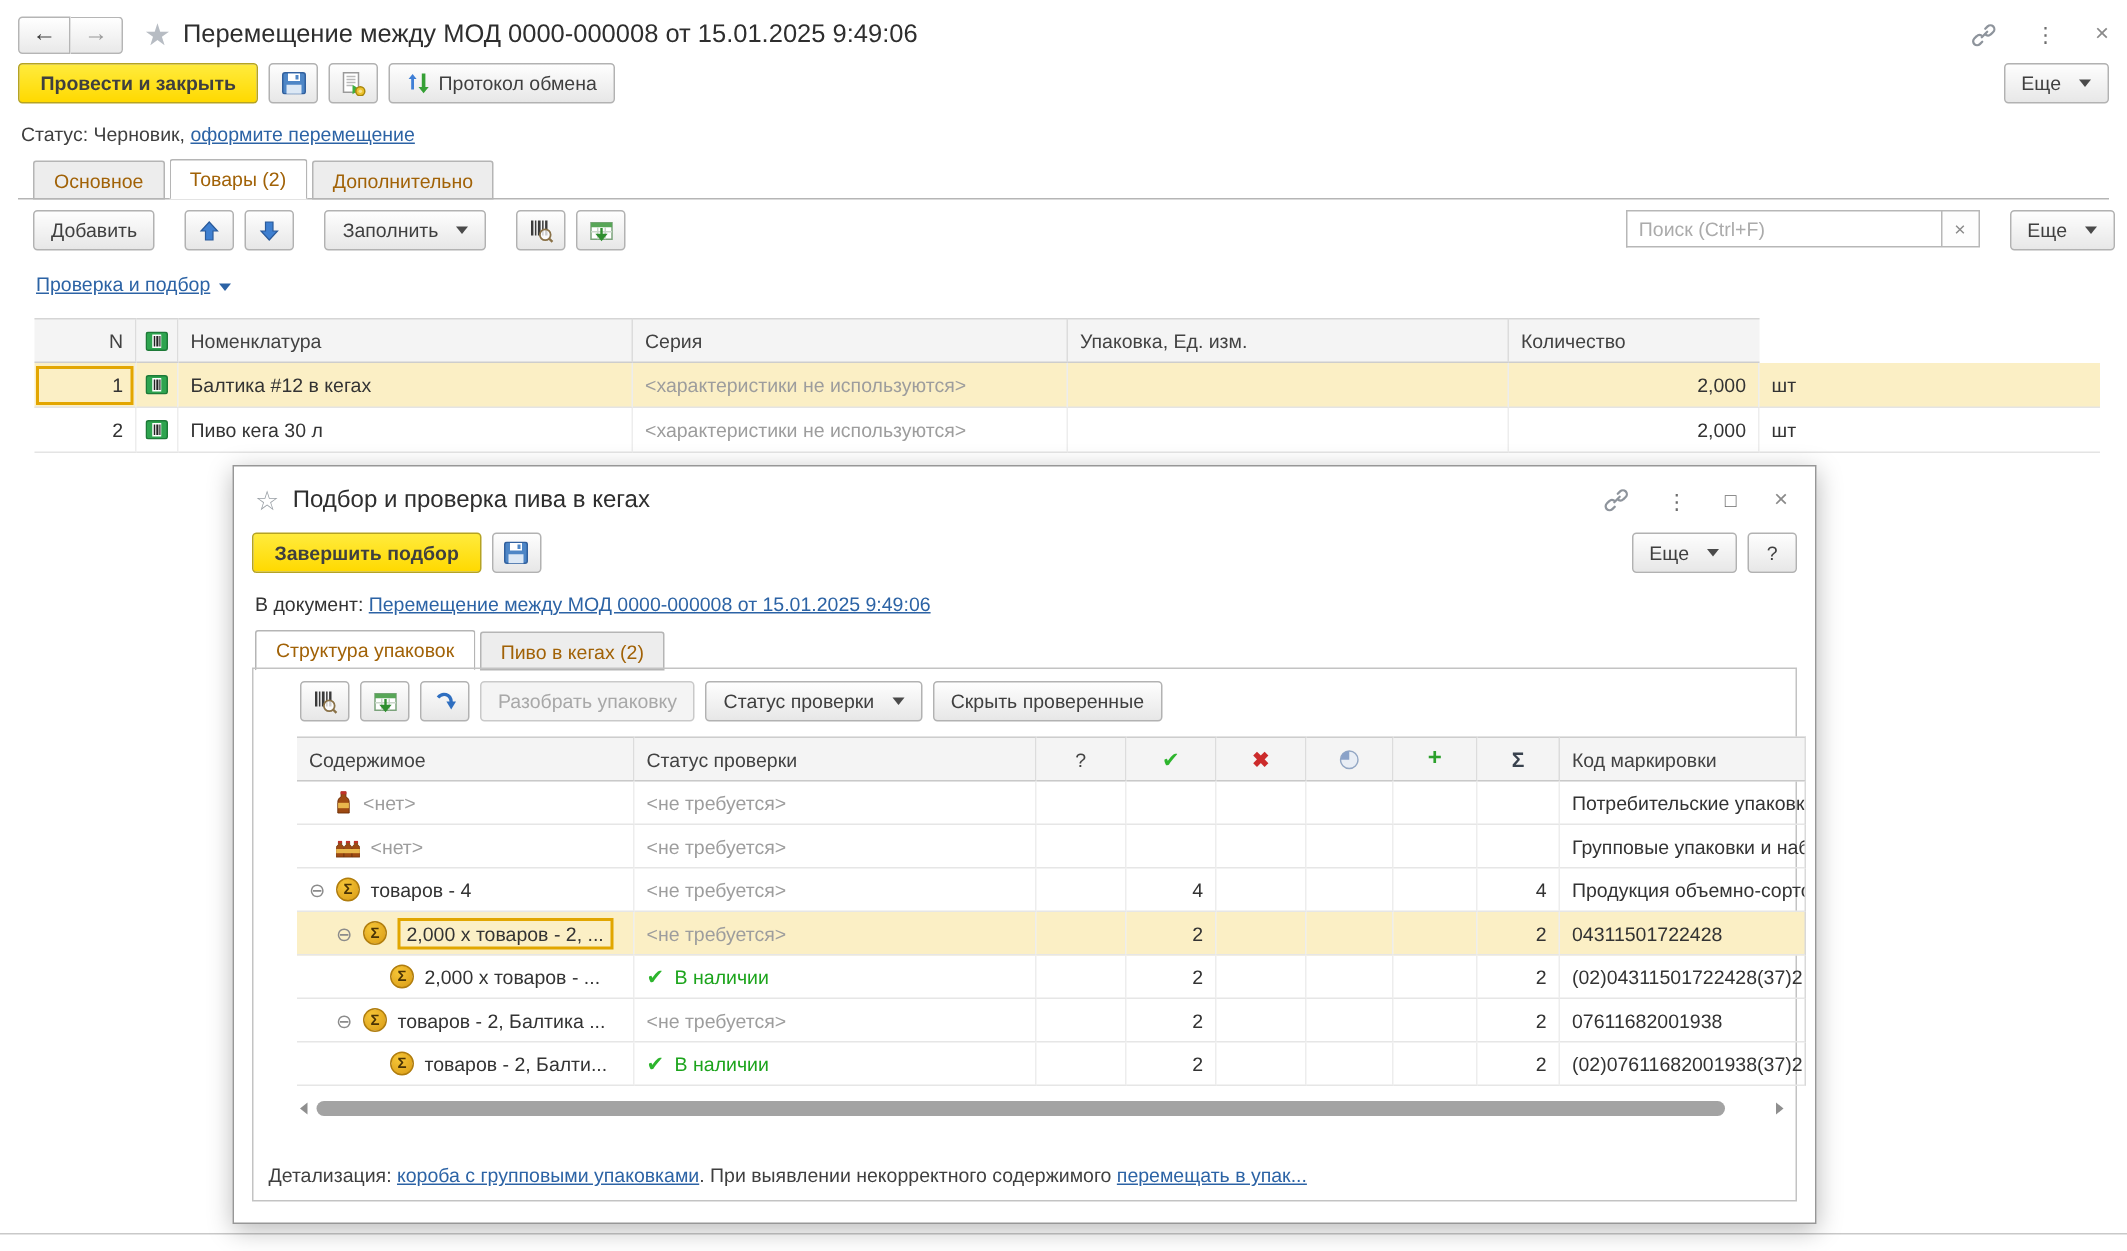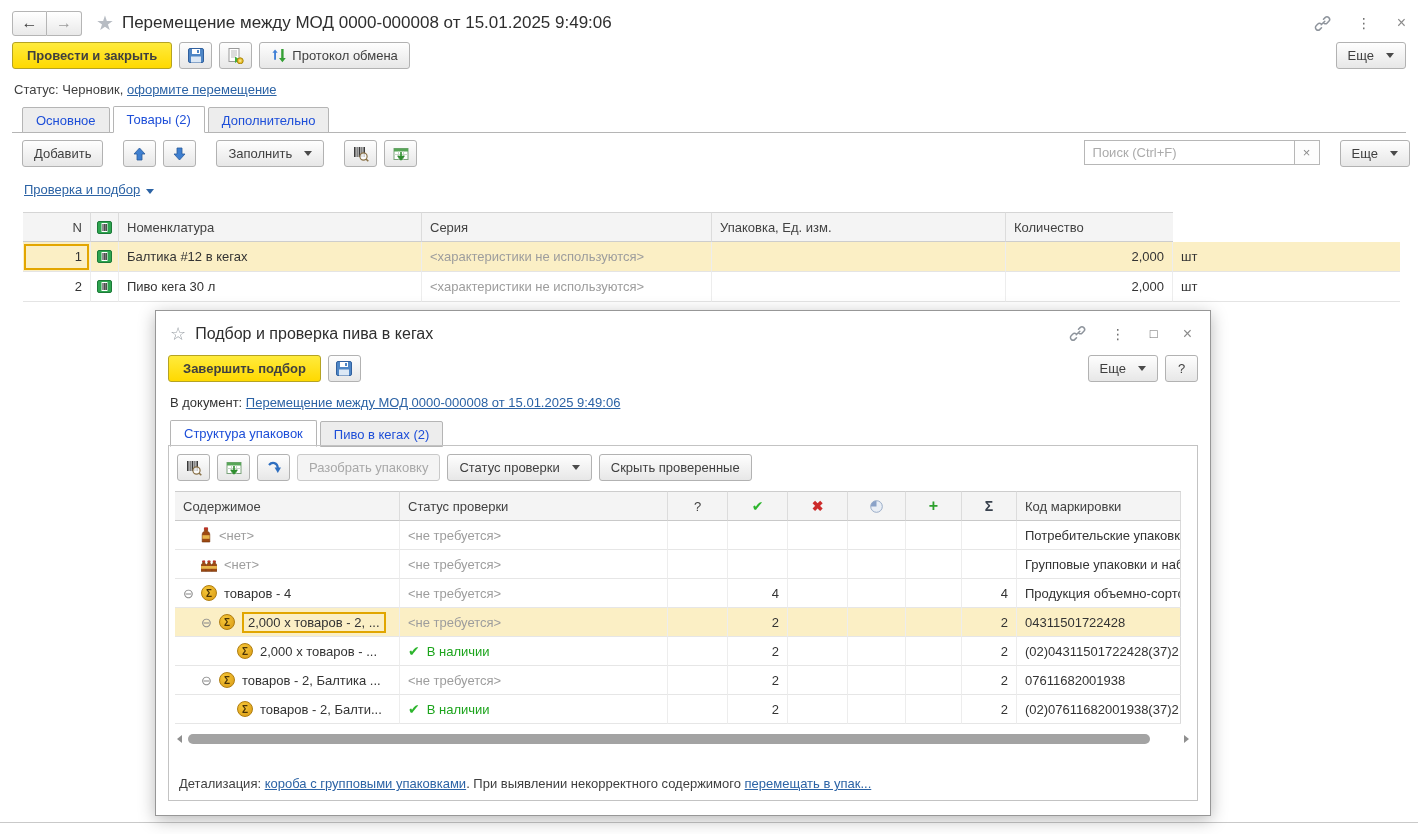--- a/index.html
+++ b/index.html
@@ -33,21 +33,21 @@
   .btn.disabled { color:#a8a8a8; background:#f4f4f4; border-color:#c9c9c9; cursor:default; }
 
   .cmdbar { position:absolute; top:42px; left:12px; right:12px; height:27px; display:flex; gap:7px; }
   .cmdbar .spacer { flex:1; }
   .statusline { position:absolute; top:82px; left:14px; color:#3f3f3f; }
 
   
   .tabs { position:absolute; top:105px; left:12px; right:12px; height:28px;
     border-bottom:1px solid #b5b5b5; display:flex; gap:3px; padding-left:10px; align-items:flex-end; }
   .tab { height:26px; padding:0 13px; display:flex; align-items:center; background:#ededed;
-    border:1px solid #b5b5b5; border-radius:2px 2px 0 0; color:#1d4ed8; cursor:pointer; margin-bottom:-1px; }
+    border:1px solid #b5b5b5; border-radius:2px 2px 0 0; color:#a16207; cursor:pointer; margin-bottom:-1px; }
   .tab.active { background:#fff; border-bottom-color:#fff; height:27px; }
 
   
   .ltoolbar { position:absolute; top:140px; left:22px; right:8px; height:27px; display:flex; align-items:flex-start; gap:7px; }
   .gap { width:6px; }
   .searchbox { display:flex; height:25px; margin-left:auto; }
   .searchbox input { width:210px; height:25px; border:1px solid #b7b7b7; border-right:none;
     padding:0 8px; font-size:13px; color:#333; outline:none; font-family:inherit; }
   .searchbox input::placeholder { color:#ababab; }
   .search-clear { width:26px; height:25px; border:1px solid #b7b7b7; background:#fdfdfd;
@@ -75,21 +75,21 @@
   .modal { position:absolute; left:155px; top:310px; width:1056px; height:506px; background:#fff;
     border:1px solid #979797; box-shadow:0 4px 16px rgba(0,0,0,.28); }
   .m-hdr { position:absolute; top:12px; left:14px; display:flex; align-items:center; }
   .m-star { font-size:18px; color:#9aa0a6; margin-right:9px; cursor:pointer; }
   .m-title { font-size:16px; color:#2e2e2e; }
   .m-icons { position:absolute; top:14px; right:18px; display:flex; align-items:center; gap:25px; }
   .m-cmdbar { position:absolute; top:44px; left:12px; right:12px; display:flex; gap:7px; align-items:center; }
   .m-doc { position:absolute; top:84px; left:14px; }
   .m-tabs { position:absolute; top:107px; left:12px; right:12px; height:28px; display:flex; gap:3px;
     padding-left:2px; align-items:flex-end; }
-  .m-panel { position:absolute; left:12px; right:12px; top:134px; bottom:14px; border:1px solid #c3c3c3; }
+  .m-panel { position:absolute; left:12px; right:12px; top:134px; bottom:14px; border:1px solid #c3c3c3;padding-left:23px; }
   .m-toolbar { margin:8px 8px 0 8px; display:flex; gap:7px; align-items:center; }
 
   .ptable { margin:10px 0 0 6px; width:1006px; }
   .mrow { display:grid; grid-template-columns:225px 268px 60px 60px 60px 58px 56px 55px 1fr; height:29px; }
   .mrow .mcell { padding:0 8px; border-right:1px solid #ededed; border-bottom:1px solid #e6e6e6;
     overflow:hidden; white-space:nowrap; display:flex; align-items:center; }
   .mrow .mcell:last-child { border-right:1px solid #d9d9d9; }
   .mrow.mhead { height:30px; }
   .mrow.mhead .mcell { background:#f4f4f4; border-right:1px solid #dcdcdc; border-top:1px solid #cdcdcd;
     border-bottom:1px solid #c9c9c9; color:#424242; }

